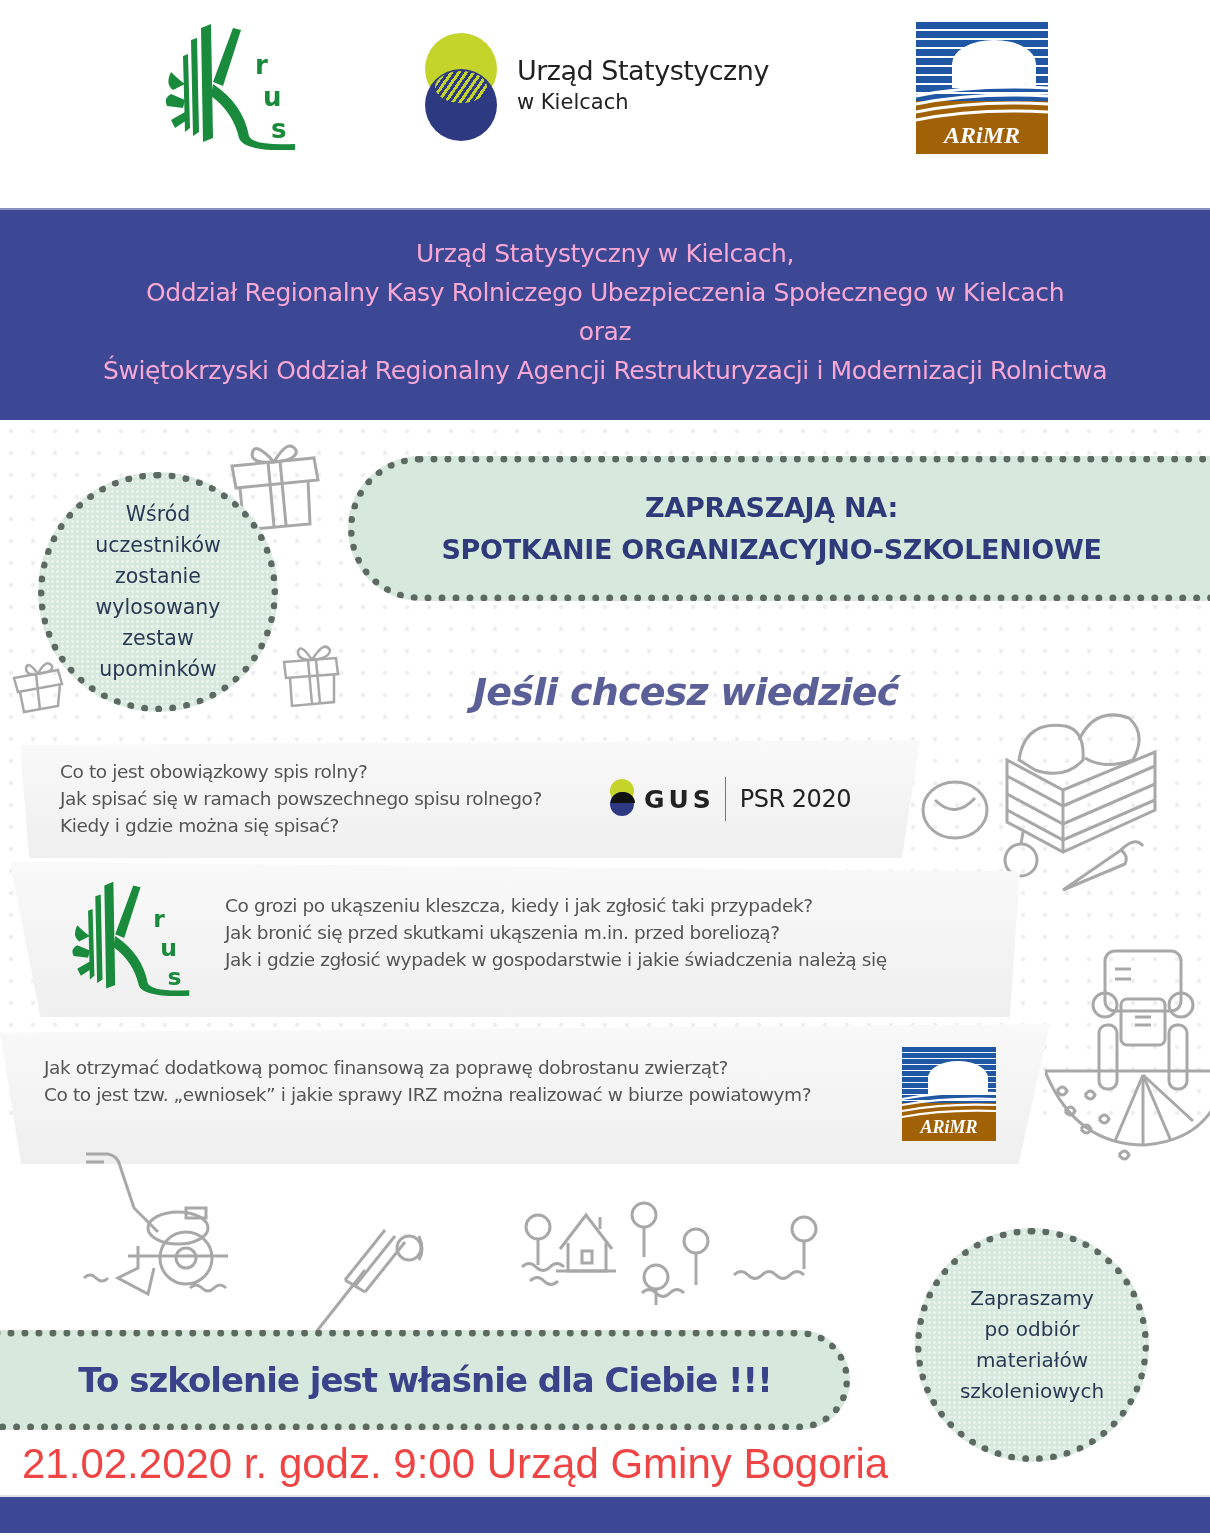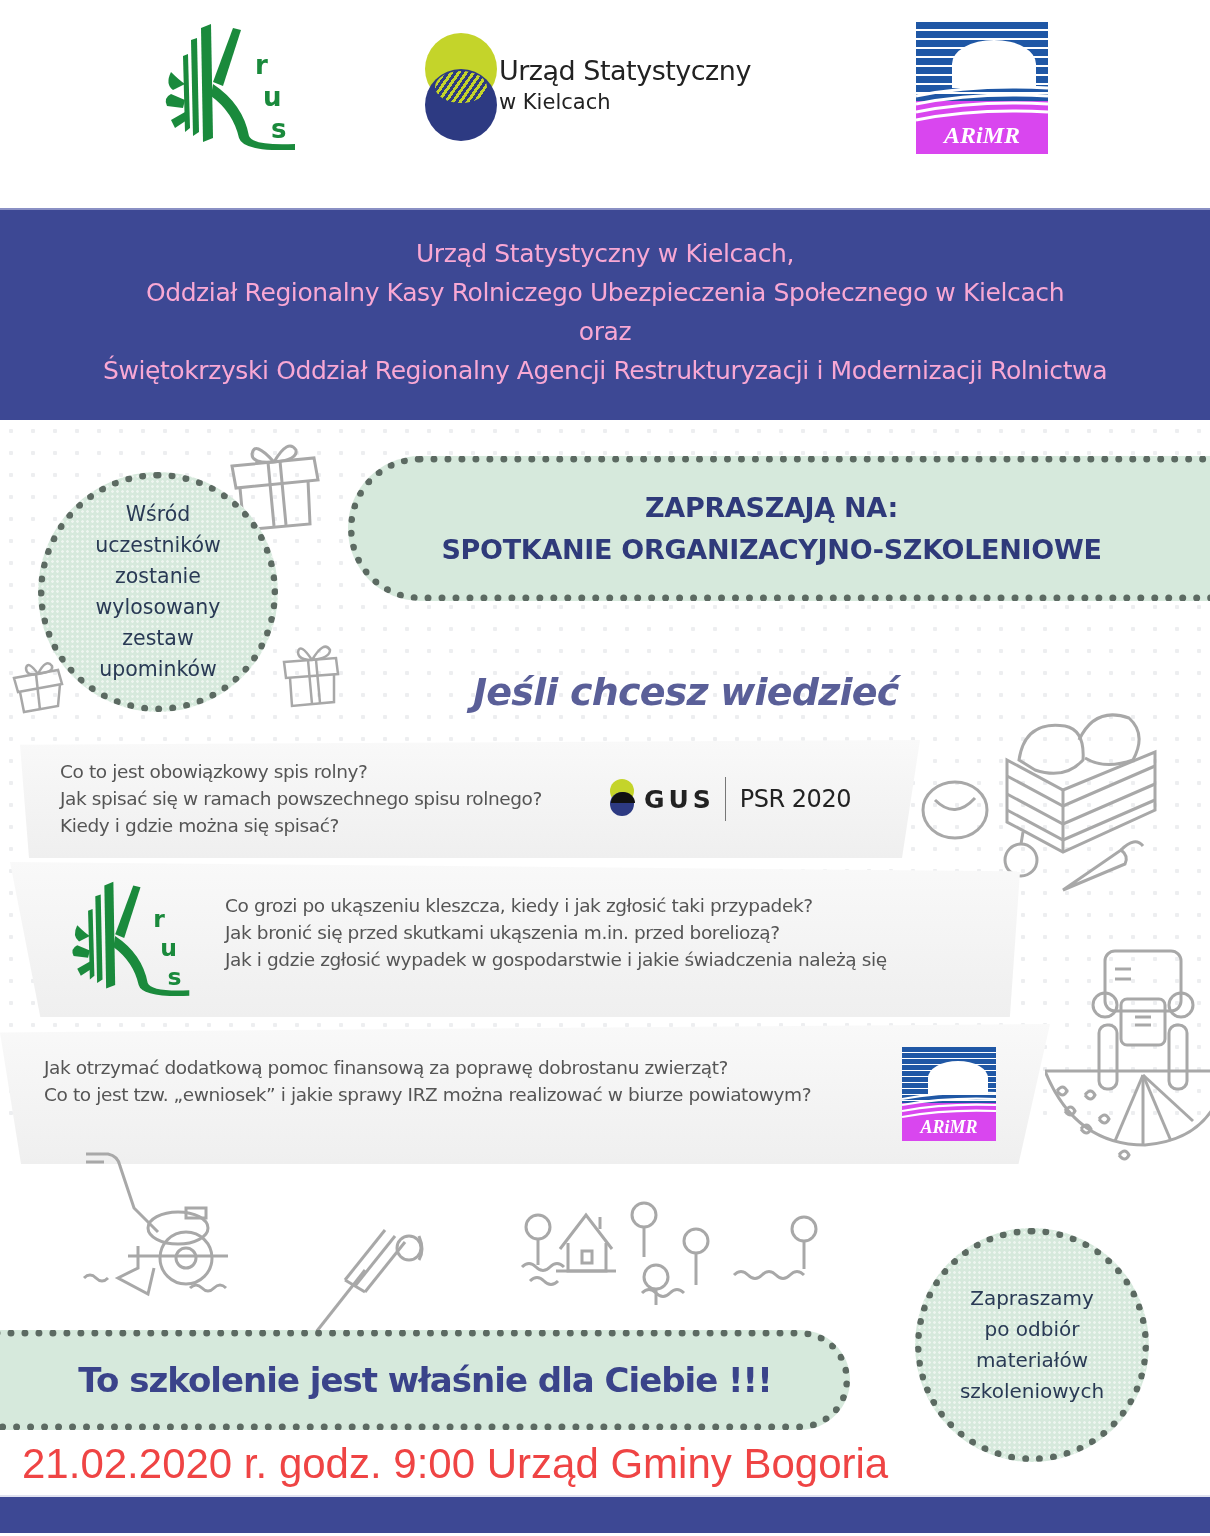--- a/index.html
+++ b/index.html
@@ -19,26 +19,26 @@
   .krus-logo svg { display: block; }
 
   .us-logo { position: absolute; left: 425px; top: 33px; display: flex; align-items: center; }
   .us-logo .circles { position: relative; width: 74px; height: 110px; }
   .us-logo .c1 { position: absolute; left: 0; top: 0; width: 72px; height: 72px; border-radius: 50%; background: #c4d42a; }
   .us-logo .c2 { position: absolute; left: 0; top: 36px; width: 72px; height: 72px; border-radius: 50%; background: #2d3a82; }
   .us-logo .ov {
     position: absolute; left: 10px; top: 38px; width: 52px; height: 32px; border-radius: 50% / 50%;
     background: repeating-linear-gradient(-55deg, #2d3a82 0 3px, #c4d42a 3px 6px);
   }
-  .us-logo .txt { margin-top: -8px; color: #222; }
+  .us-logo .txt { margin-left: 18px; margin-top: -8px; color: #222; }
   .us-logo .t1 { font-family: "DejaVu Sans", sans-serif; font-size: 27px; letter-spacing: -0.5px; }
   .us-logo .t2 { font-family: "DejaVu Sans", sans-serif; font-size: 21px; margin-top: 4px; }
 
   .arimr-logo {
-    position: absolute; overflow: hidden; background: #d946ef;
+    position: absolute; overflow: hidden; background: #a16207;
   }
   .arimr-logo .stripes {
     position: absolute; left: 0; top: 0; width: 100%; height: 60%;
     background: repeating-linear-gradient(180deg, #1f57a5 0 7px, #ffffff 7px 9px);
   }
   .arimr-logo .sun { position: absolute; border-radius: 50% 50% 0 0; background: #fff; }
   .arimr-logo .waves { position: absolute; left: 0; width: 100%; }
   .arimr-logo .lbl {
     position: absolute; left: 0; width: 100%; text-align: center; color: #fff;
     font-family: "Liberation Serif", serif; font-style: italic; font-weight: bold;

